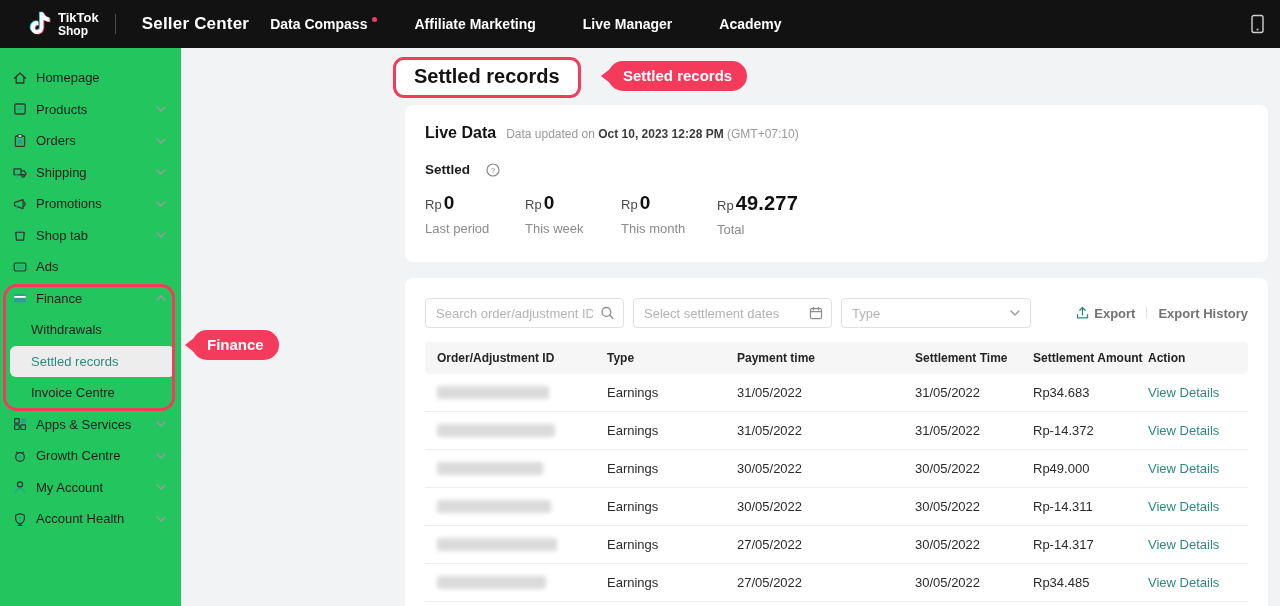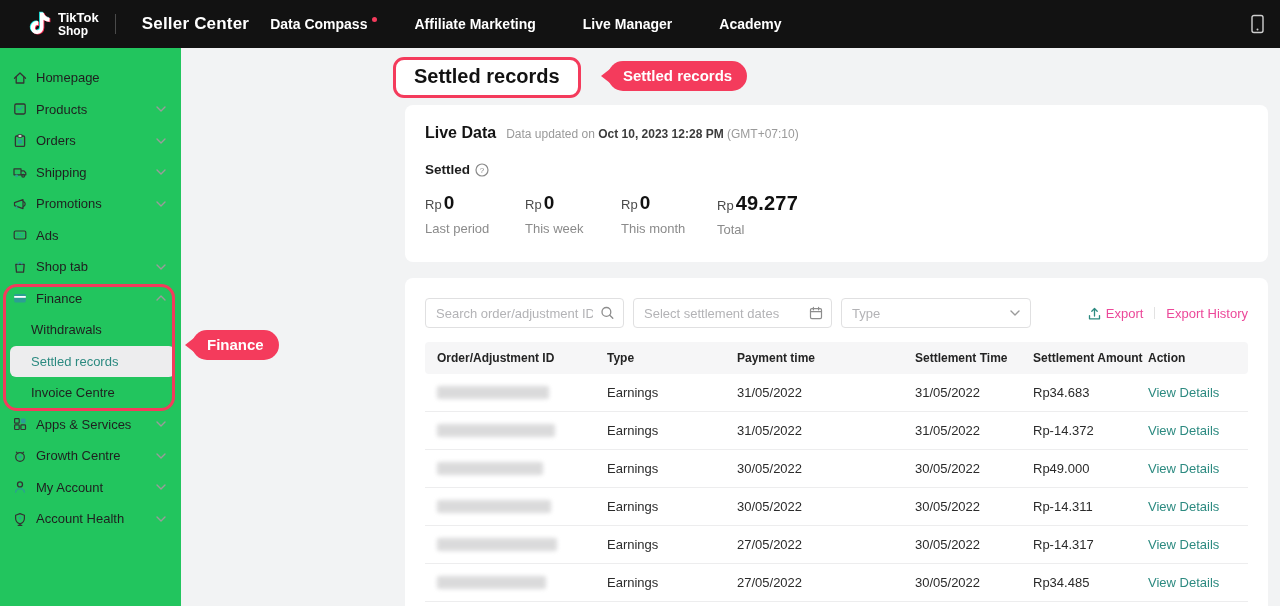--- a/index.html
+++ b/index.html
@@ -56,21 +56,21 @@
 
   .finance-anno { position:absolute; left:3px; top:284px; width:172px; height:127px;
                   border:3px solid #f43b5c; border-radius:14px; z-index:3; pointer-events:none; }
 
   
   .live-card { left:224px; top:57px; width:863px; height:157px; padding:19px 20px; }
   .live-head { display:flex; align-items:baseline; gap:10px; }
   .live-title { font-size:16px; font-weight:700; color:#141414; }
   .updated { font-size:12px; color:#9a9a9a; }
   .updated b { color:#3c3c3c; font-weight:700; }
-  .settled-row { margin-top:20px; display:flex; align-items:center; gap:5px; }
+  .settled-row { margin-top:20px; display:flex; align-items:center; gap:16px; }
   .settled-lbl { font-size:13.5px; font-weight:700; color:#1c1c1c; }
   .stats { margin-top:15px; display:flex; }
   .stat { min-width:100px; margin-right:0; }
   .stat:nth-child(2){ min-width:96px; } .stat:nth-child(3){ min-width:96px; }
   .stat .cur { font-size:13px; color:#4a4a4a; margin-right:2px; }
   .stat .val { font-size:19px; font-weight:700; color:#111; letter-spacing:.2px; }
   .stat.total .val { font-size:20px; }
   .stat .lab { font-size:13px; color:#8b8b8b; margin-top:7px; }
 
   
@@ -81,22 +81,22 @@
   .inp input { border:0; outline:0; width:100%; height:100%; padding:0 30px 0 10px; font-size:13px;
                font-family:inherit; color:#333; background:transparent; }
   .inp input::placeholder { color:#b3b3b6; }
   .inp .tail { position:absolute; right:8px; top:50%; transform:translateY(-50%); display:flex; }
   .inp-search { width:199px; } .inp-date { width:199px; }
   .select-box { width:190px; height:30px; border:1px solid #e0e0e1; border-radius:4px; background:#fff;
                 display:flex; align-items:center; padding:0 10px; cursor:pointer; }
   .select-box .ph { font-size:13px; color:#b3b3b6; }
   .select-box .chev { margin-left:auto; }
   .export-area { margin-left:auto; display:flex; align-items:center; }
-  .link-teal { color:#ec4899; font-size:13px; font-weight:400; cursor:pointer; display:flex;
-               align-items:flex-end; gap:5px; white-space:nowrap; }
+  .link-teal { color:#737373; font-size:13px; font-weight:700; cursor:pointer; display:flex;
+               align-items:center; gap:5px; white-space:nowrap; }
   .exp-divider { width:1px; height:12px; background:#e2e2e2; margin:0 11px; }
 
   table { width:823px; border-collapse:collapse; margin-top:14px; table-layout:fixed; }
   th { font-size:12px; font-weight:700; color:#242424; background:#f6f6f7; text-align:left;
        padding:9px 12px; white-space:nowrap; }
   th:first-child { border-radius:4px 0 0 4px; } th:last-child { border-radius:0 4px 4px 0; }
   td { font-size:13px; color:#2b2b2b; padding:11px 12px; border-bottom:1px solid #ededee;
        white-space:nowrap; }
   .col-right { text-align:left; }
   .col-st { padding-left:42px; }
@@ -206,38 +206,38 @@
             <path d="M4.6 10.2v2.6" stroke="#2c9e94" stroke-width="1.5"></path>
           </svg>
         </span>
       <span class="lbl">Promotions</span>
       <svg class="chev" width="10" height="6" viewBox="0 0 10 6">
           <path d="M1 1l4 4 4-4" fill="none" stroke="#9b9b9b" stroke-width="1.4" stroke-linecap="round" stroke-linejoin="round"></path>
         </svg>
     </div>
     <div class="side-item">
       <span class="ico">
+          <svg width="16" height="16" viewBox="0 0 16 16" fill="none" stroke-linejoin="round">
+            <path d="M3.8 5.4h8.4l-.7 7.8H4.5z" stroke="#333" stroke-width="1.3"></path>
+            <path d="M6 5.4a2 2 0 0 1 4 0" stroke="#2c9e94" stroke-width="1.3"></path>
+          </svg>
+        </span>
+      <span class="lbl">Shop tab</span>
+      <svg class="chev" width="10" height="6" viewBox="0 0 10 6">
+          <path d="M1 1l4 4 4-4" fill="none" stroke="#9b9b9b" stroke-width="1.4" stroke-linecap="round" stroke-linejoin="round"></path>
+        </svg>
+    </div>
+    <div class="side-item">
+      <span class="ico">
           <svg width="16" height="16" viewBox="0 0 16 16">
             <rect x="2.2" y="4" width="11.6" height="8" rx="1.4" fill="none" stroke="#333" stroke-width="1.2"></rect>
             <text x="8" y="10.2" font-size="5.4" font-weight="bold" text-anchor="middle" fill="#2c9e94" font-family="Liberation Sans, sans-serif">AD</text>
           </svg>
         </span>
       <span class="lbl">Ads</span>
-    </div>
-    <div class="side-item">
-      <span class="ico">
-          <svg width="16" height="16" viewBox="0 0 16 16" fill="none" stroke-linejoin="round">
-            <path d="M3.8 5.4h8.4l-.7 7.8H4.5z" stroke="#333" stroke-width="1.3"></path>
-            <path d="M6 5.4a2 2 0 0 1 4 0" stroke="#2c9e94" stroke-width="1.3"></path>
-          </svg>
-        </span>
-      <span class="lbl">Shop tab</span>
-      <svg class="chev" width="10" height="6" viewBox="0 0 10 6">
-          <path d="M1 1l4 4 4-4" fill="none" stroke="#9b9b9b" stroke-width="1.4" stroke-linecap="round" stroke-linejoin="round"></path>
-        </svg>
     </div>
 
     <div class="finance-group">
       <div class="side-item">
         <span class="ico">
             <svg width="16" height="16" viewBox="0 0 16 16">
               <rect x="2.2" y="4" width="11.6" height="8.4" rx="1.3" fill="#2c9e94"></rect>
               <rect x="2.2" y="6" width="11.6" height="1.8" fill="#fff"></rect>
             </svg>
           </span>

